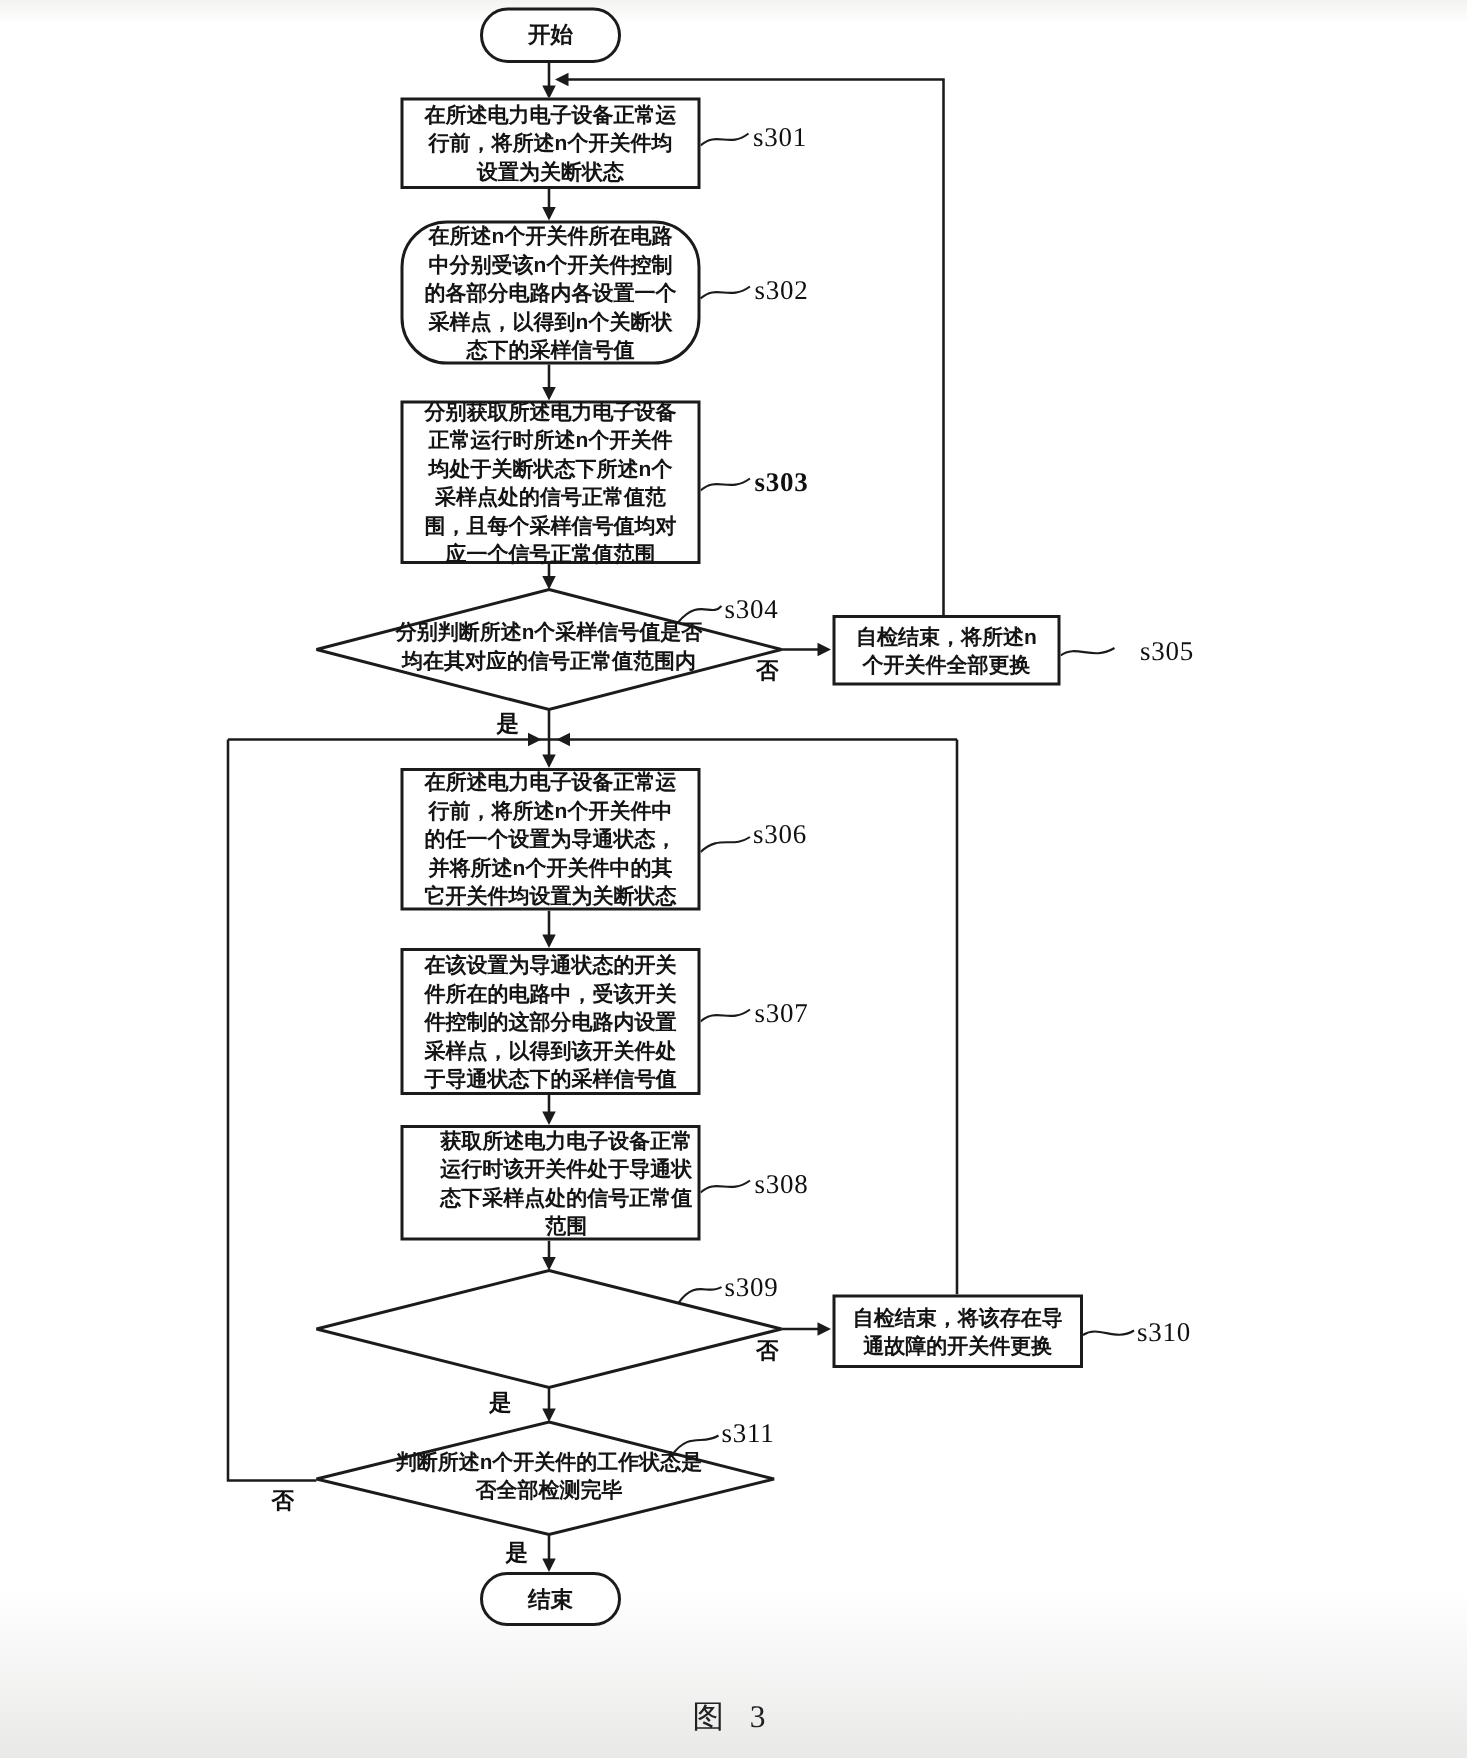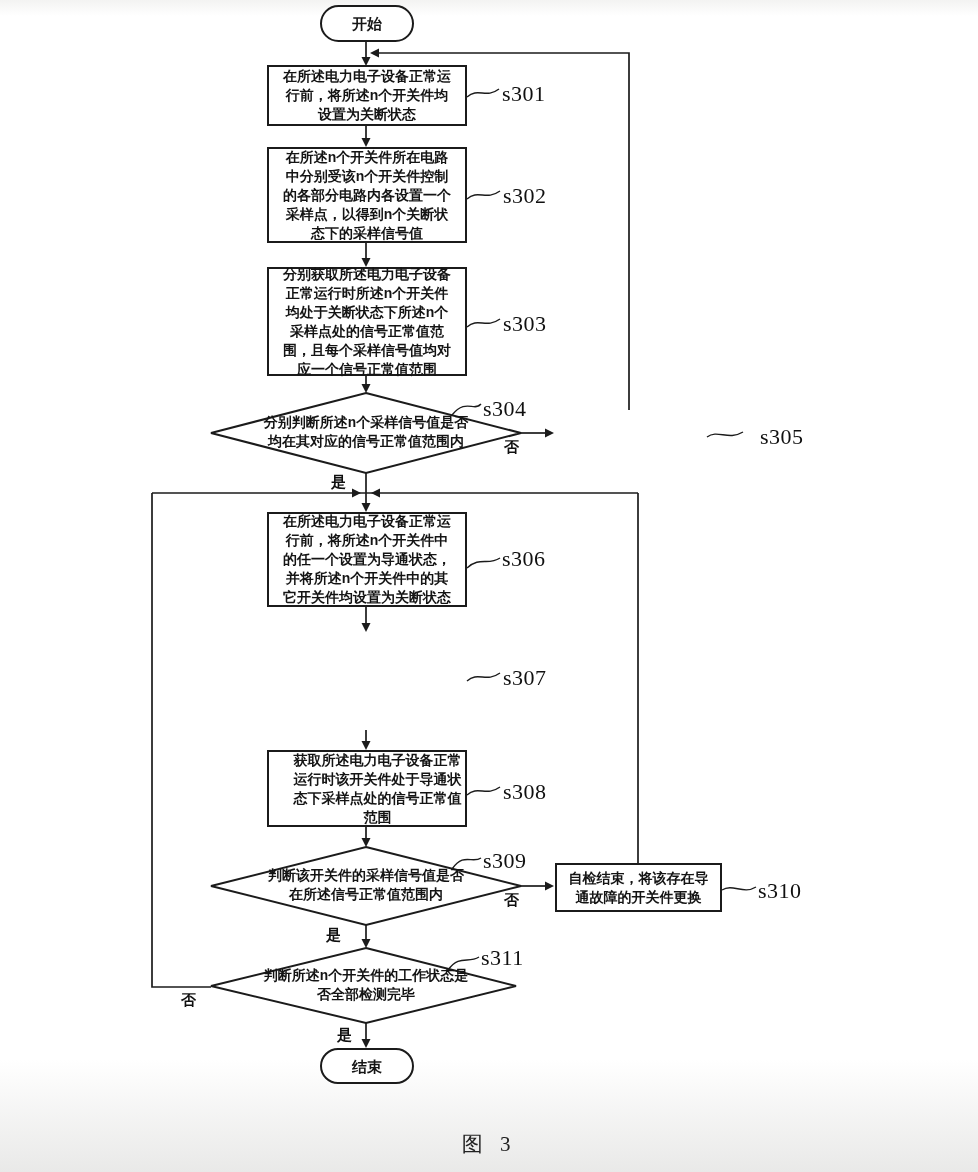--- a/index.html
+++ b/index.html
@@ -21,21 +21,21 @@
     white-space:pre-line;font-weight:bold;letter-spacing:0px;
   }
   .stadium{border-radius:20px;font-size:15px;}
   .dtext{
     position:absolute;text-align:center;font-size:14px;line-height:19px;
     white-space:pre-line;font-weight:bold;font-family:Liberation Mono, monospace;
   }
   .steplabel{
     position:absolute;
     font-family:"Liberation Serif","DejaVu Serif",serif;
-    font-size:22px;letter-spacing:0.5px;color:#101010;
+    font-size:18px;letter-spacing:0.5px;color:#101010;
   }
   .edgelabel{position:absolute;font-size:15px;font-weight:bold;color:#101010;}
   .caption{
     position:absolute;left:0;top:1130px;width:978px;text-align:center;
     font-family:"Liberation Serif","DejaVu Serif",serif;
     font-size:21px;letter-spacing:6px;color:#222;
   }
   svg .wire{stroke:#1b1b1b;stroke-width:1.7;fill:none;}
   svg .shape{stroke:#1b1b1b;stroke-width:2;fill:#ffffff;}
   svg .tilde{stroke:#1b1b1b;stroke-width:1.4;fill:none;}
@@ -106,63 +106,72 @@
   </div>
   <div class="box stadium" style="left:320px;top:1048px;width:94px;height:36px;text-align:center;">
     <span>结束</span>
   </div>
 
   <div class="box" style="left:267px;top:65px;width:200px;height:61px;">
     <span>在所述电力电子设备正常运
 行前，将所述n个开关件均
 设置为关断状态</span>
   </div>
-  <div class="box" style="left:267px;top:147px;width:200px;height:96px;">
+  <div class="box" style="left:267px;top:147px;width:200px;height:96px;border-radius:31px;">
     <span>在所述n个开关件所在电路
 中分别受该n个开关件控制
 的各部分电路内各设置一个
 采样点，以得到n个关断状
 态下的采样信号值</span>
   </div>
   <div class="box" style="left:267px;top:267px;width:200px;height:109px;">
     <span>分别获取所述电力电子设备
 正常运行时所述n个开关件
 均处于关断状态下所述n个
 采样点处的信号正常值范
 围，且每个采样信号值均对
 应一个信号正常值范围</span>
   </div>
+  <div class="box" style="left:555px;top:410px;width:152px;height:47px;">
+    <span>自检结束，将所述n
+个开关件全部更换</span>
+  </div>
   <div class="box" style="left:267px;top:512px;width:200px;height:95px;">
     <span>在所述电力电子设备正常运
 行前，将所述n个开关件中
 的任一个设置为导通状态，
 并将所述n个开关件中的其
 它开关件均设置为关断状态</span>
+  </div>
+  <div class="box" style="left:267px;top:632px;width:200px;height:98px;">
+    <span>在该设置为导通状态的开关
+件所在的电路中，受该开关
+件控制的这部分电路内设置
+采样点，以得到该开关件处
+于导通状态下的采样信号值</span>
   </div>
   <div class="box" style="left:267px;top:750px;width:200px;height:77px;padding-left:21px;">
     <span>获取所述电力电子设备正常
 运行时该开关件处于导通状
 态下采样点处的信号正常值
 范围</span>
   </div>
   <div class="box" style="left:555px;top:863px;width:167px;height:49px;">
     <span>自检结束，将该存在导
 通故障的开关件更换</span>
   </div>
 
   <div class="dtext" style="left:216px;top:414px;width:300px;">分别判断所述n个采样信号值是否
 均在其对应的信号正常值范围内</div>
-  <div class="dtext" style="left:216px;top:867px;width:300px;">判断该开关件的采样信号值是否
-在所述信号正常值范围内</div>
   <div class="dtext" style="left:216px;top:967px;width:300px;">判断所述n个开关件的工作状态是
 否全部检测完毕</div>
 
   <div class="steplabel" style="left:502px;top:81px;">s301</div>
   <div class="steplabel" style="left:503px;top:183px;">s302</div>
-  <div class="steplabel" style="left:503px;top:311px;">s303</div>
+  <div class="steplabel" style="left:503px;top:311px;font-weight:bold;">s303</div>
   <div class="steplabel" style="left:483px;top:396px;">s304</div>
   <div class="steplabel" style="left:760px;top:424px;">s305</div>
   <div class="steplabel" style="left:502px;top:546px;">s306</div>
   <div class="steplabel" style="left:503px;top:665px;">s307</div>
   <div class="steplabel" style="left:503px;top:779px;">s308</div>
   <div class="steplabel" style="left:483px;top:848px;text-align:right;">s309</div>
   <div class="steplabel" style="left:758px;top:878px;">s310</div>
   <div class="steplabel" style="left:481px;top:945px;">s311</div>
 
   <div class="edgelabel" style="left:504px;top:438px;">否</div>

